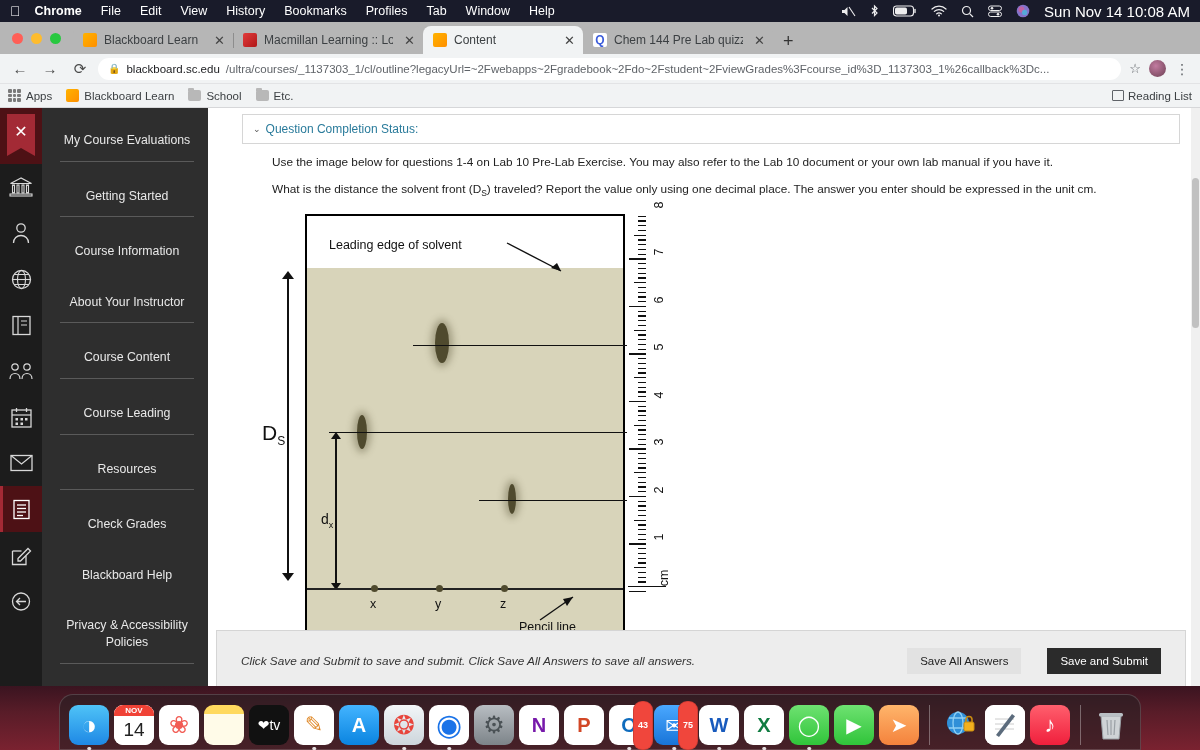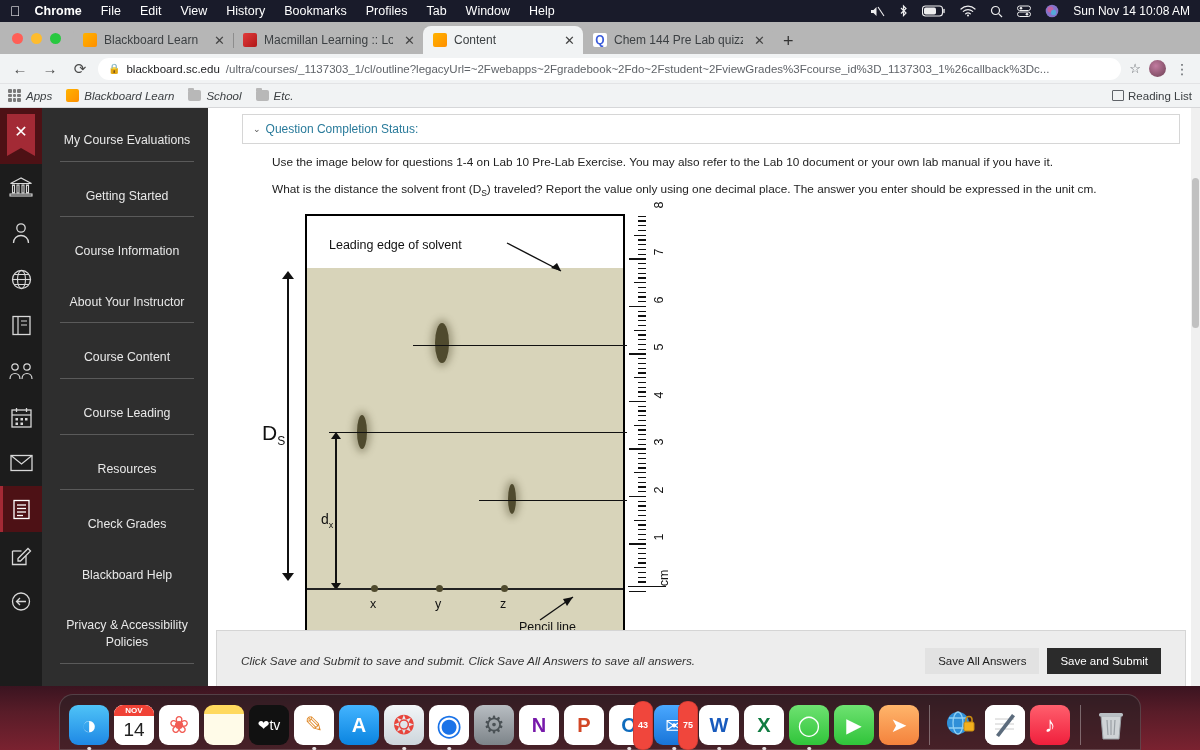--- a/index.html
+++ b/index.html
@@ -15,21 +15,21 @@
   .macbar {
     height: 22px; background: #191b2a; color: #fff;
     display: flex; align-items: center; padding: 0 10px;
     font-size: 12.5px; position: relative; z-index: 50;
   }
   .macbar .apple { font-size: 14px; margin-right: 14px; }
   .macbar .mi { margin-right: 19px; white-space: nowrap; }
   .macbar .mi.bold { font-weight: bold; }
   .macbar .right { margin-left: auto; display: flex; align-items: center; gap: 14px; }
   .macbar .right .sico { opacity: .92; display: flex; align-items: center; }
-  .macbar .clock { font-size: 12px; white-space: nowrap; }
+  .macbar .clock { font-size: 15px; white-space: nowrap; }
 
   
   .chrome { position: absolute; top: 22px; left: 0; right: 0; bottom: 0; }
 
   .tabstrip {
     height: 32px; background: #b6b6b6;
     display: flex; align-items: flex-end; padding-left: 8px; position: relative;
   }
   .traffic { display: flex; gap: 8px; align-items: center; height: 32px; padding: 0 12px 0 4px; }
   .tl { width: 11px; height: 11px; border-radius: 50%; }
@@ -67,21 +67,21 @@
   .star { font-size: 13px; color: #5f6368; padding: 0 2px; }
   .profile { width: 17px; height: 17px; border-radius: 50%;
     background: radial-gradient(circle at 40% 35%, #c27ba0, #6b3f52); }
   .kebab { font-size: 14px; color: #5f6368; letter-spacing: 0; padding: 0 3px; }
 
   .bookmarks {
     height: 24px; background: #f1f3f4; display: flex; align-items: center;
     padding: 0 8px; gap: 14px; font-size: 11.5px; color: #3c4043;
     border-bottom: 1px solid #d6d7d9;
   }
-  .bm { display: flex; align-items: center; gap: 5px; white-space: nowrap; font-style: italic; }
+  .bm { display: flex; align-items: center; gap: 5px; white-space: nowrap; }
   .bm .ficon { width: 13px; height: 11px; background: #b8b8b8; border-radius: 2px;
     position: relative; flex: 0 0 13px; }
   .bm .ficon::before { content: ""; position: absolute; top: -2px; left: 0; width: 6px;
     height: 3px; background: #b8b8b8; border-radius: 1px 1px 0 0; }
   .bm .appsgrid { width: 13px; height: 13px; display: grid; flex: 0 0 13px;
     grid-template-columns: repeat(3, 1fr); gap: 1px; }
   .bm .appsgrid i { background: #7a7a7a; border-radius: 1px; }
   .bm .bbicon { width: 13px; height: 13px; flex: 0 0 13px; border-radius: 2px;
     background: linear-gradient(135deg, #ffb300, #ff8f00); }
   .bookmarks .rl { margin-left: auto; display: flex; align-items: center; gap: 4px; }
@@ -166,21 +166,21 @@
   .dx-arrow { position: absolute; }
   .dx-arrow .shaft { position: absolute; width: 1.6px; background: #111; }
   .dx-arrow .ah { position: absolute; width: 0; height: 0;
     border-left: 5px solid transparent; border-right: 5px solid transparent; }
 
   
   .footer { position: absolute; left: 248px; right: 14px; bottom: 58px; height: 62px;
     background: #ededed; border: 1px solid #d5d5d5; display: flex; align-items: center;
     padding: 0 24px; }
   .footer .note { font-style: italic; font-size: 11.8px; color: #333; }
-  .footer .btns { margin-left: auto; display: flex; gap: 8px; }
+  .footer .btns { margin-left: auto; display: flex; gap: 26px; }
   .btn { font-size: 11.5px; padding: 7px 13px; border: none; cursor: default; }
   .btn.secondary { background: #e2e2e2; color: #222; }
   .btn.primary { background: #2b2b2b; color: #fff; }
 
   
   .vscroll { position: absolute; right: 0; top: 0; width: 9px; bottom: 58px; background: #f0f0f0; }
   .vscroll .thumb { position: absolute; top: 70px; left: 1px; width: 7px; height: 150px;
     background: #c1c1c1; border-radius: 4px; }
 
   

